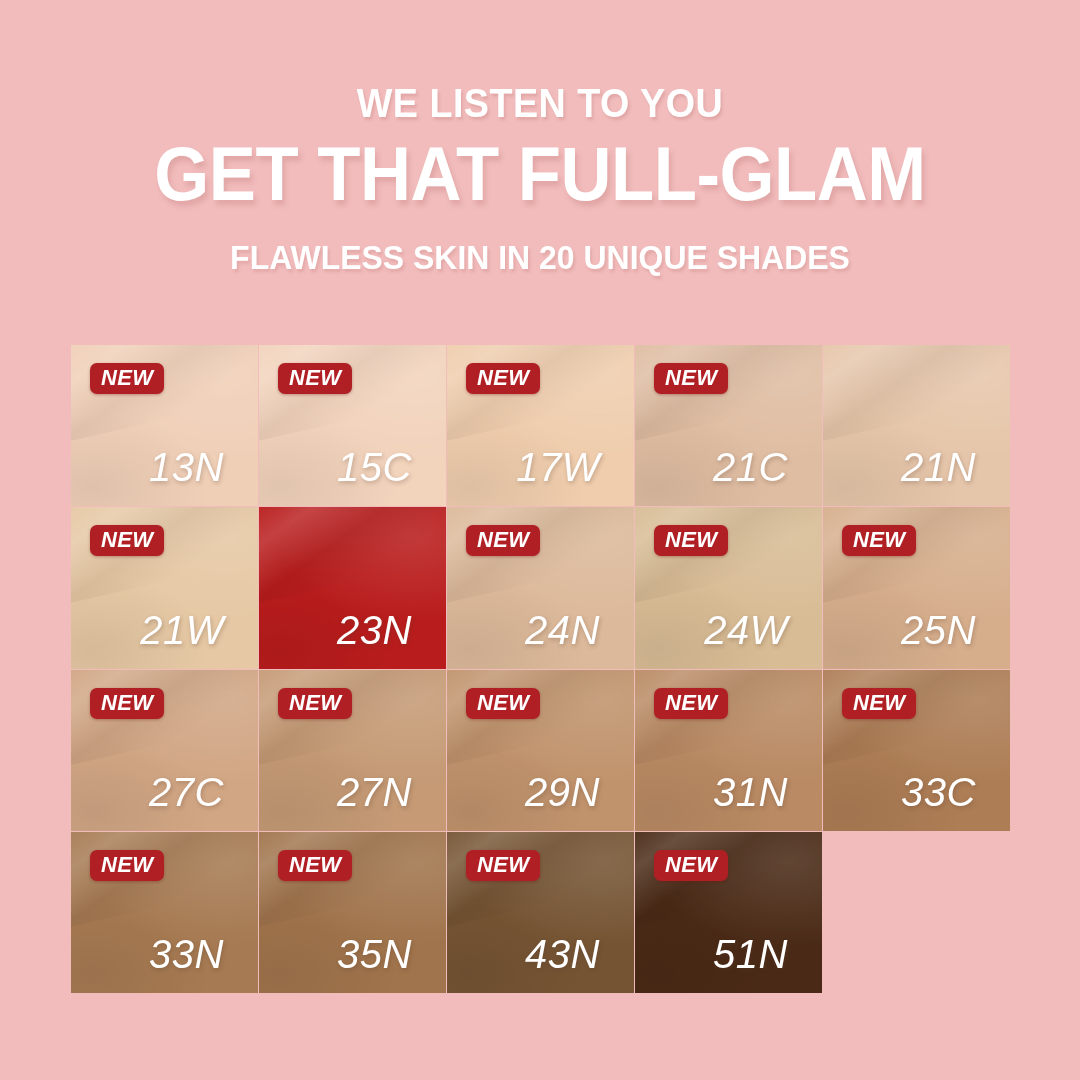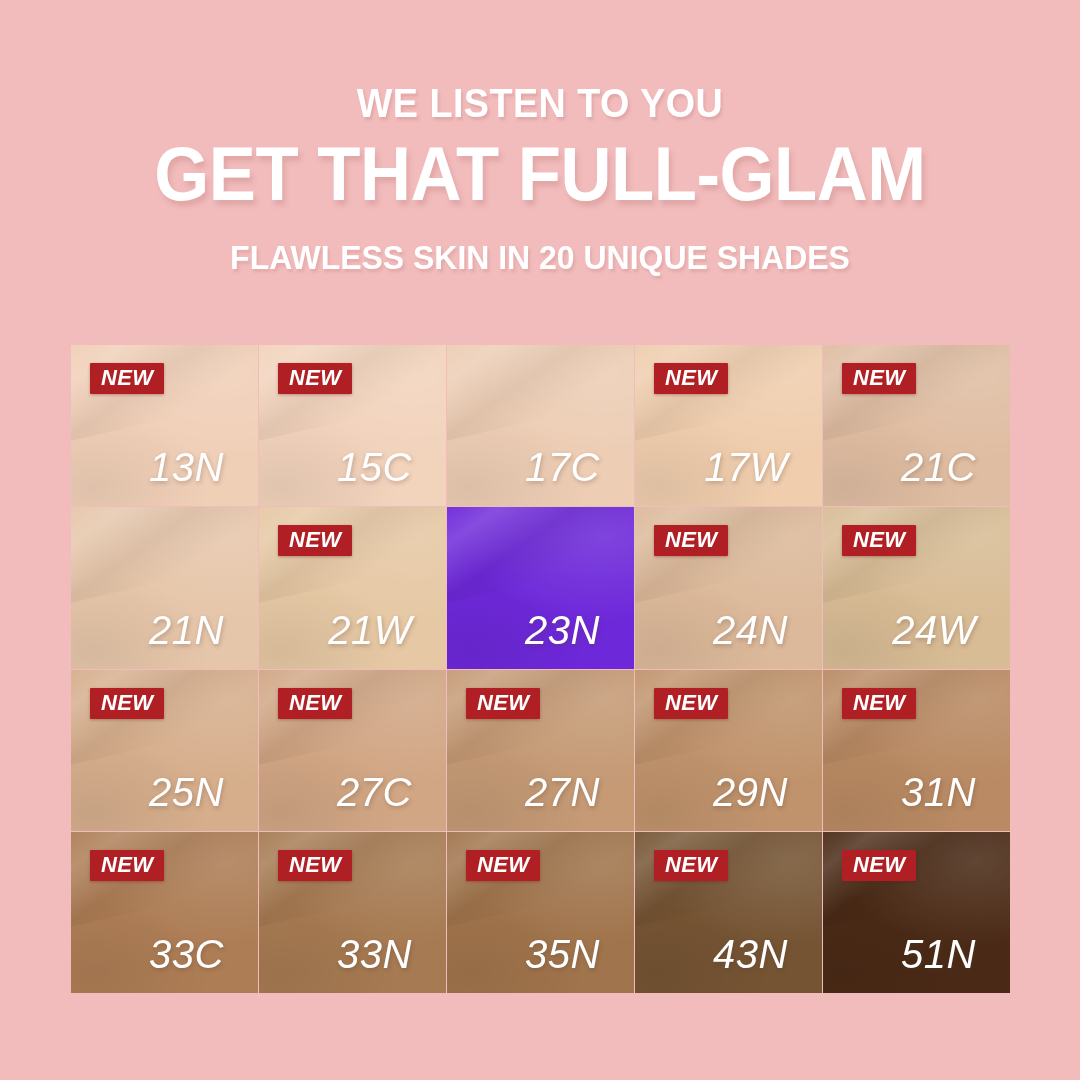--- a/index.html
+++ b/index.html
@@ -102,21 +102,21 @@
   .new-badge {
     position:absolute;
     left:19px; top:18px;
     background:#B01F24;
     color:#FFFFFF;
     font-size:22px;
     font-weight:bold;
     font-style:italic;
     letter-spacing:0.3px;
     padding:4px 11px 5px 11px;
-    border-radius:1px;
+    border-radius:7px;
     line-height:1;
     box-shadow:0 1px 3px rgba(110,20,24,0.35);
   }
 
   .shade-code {
     position:absolute;
     right:34px; bottom:19px;
     color:#FFFFFF;
     font-size:40px;
     font-weight:500;
@@ -143,25 +143,20 @@
         <div class="gloss-b"></div>
         <div class="new-badge" style="background: rgb(176, 31, 36); color: rgb(255, 255, 255);">NEW</div>
         <div class="shade-code">13N</div>
       </div>
       <div class="swatch" style="background: rgb(242, 211, 188);">
         <div class="gloss-a"></div>
         <div class="gloss-b"></div>
         <div class="new-badge" style="background: rgb(176, 31, 36); color: rgb(255, 255, 255);">NEW</div>
         <div class="shade-code">15C</div>
       </div>
-      <div class="swatch" style="background: rgb(237, 205, 180);">
-        <div class="gloss-a"></div>
-        <div class="gloss-b"></div>
-        <div class="shade-code">17C</div>
-      </div>
       <div class="swatch" style="background: rgb(239, 205, 173);">
         <div class="gloss-a"></div>
         <div class="gloss-b"></div>
         <div class="new-badge" style="background: rgb(176, 31, 36); color: rgb(255, 255, 255);">NEW</div>
         <div class="shade-code">17W</div>
       </div>
       <div class="swatch" style="background: rgb(223, 189, 162);">
         <div class="gloss-a"></div>
         <div class="gloss-b"></div>
         <div class="new-badge" style="background: rgb(176, 31, 36); color: rgb(255, 255, 255);">NEW</div>
@@ -171,21 +166,21 @@
         <div class="gloss-a"></div>
         <div class="gloss-b"></div>
         <div class="shade-code">21N</div>
       </div>
       <div class="swatch" style="background: rgb(230, 200, 164);">
         <div class="gloss-a"></div>
         <div class="gloss-b"></div>
         <div class="new-badge" style="background: rgb(176, 31, 36); color: rgb(255, 255, 255);">NEW</div>
         <div class="shade-code">21W</div>
       </div>
-      <div class="swatch" style="background: #6d28d9;">
+      <div class="swatch" style="background: #b91c1c;">
         <div class="gloss-a"></div>
         <div class="gloss-b"></div>
         <div class="shade-code">23N</div>
       </div>
       <div class="swatch" style="background: rgb(220, 185, 154);">
         <div class="gloss-a"></div>
         <div class="gloss-b"></div>
         <div class="new-badge" style="background: rgb(176, 31, 36); color: rgb(255, 255, 255);">NEW</div>
         <div class="shade-code">24N</div>
       </div>

